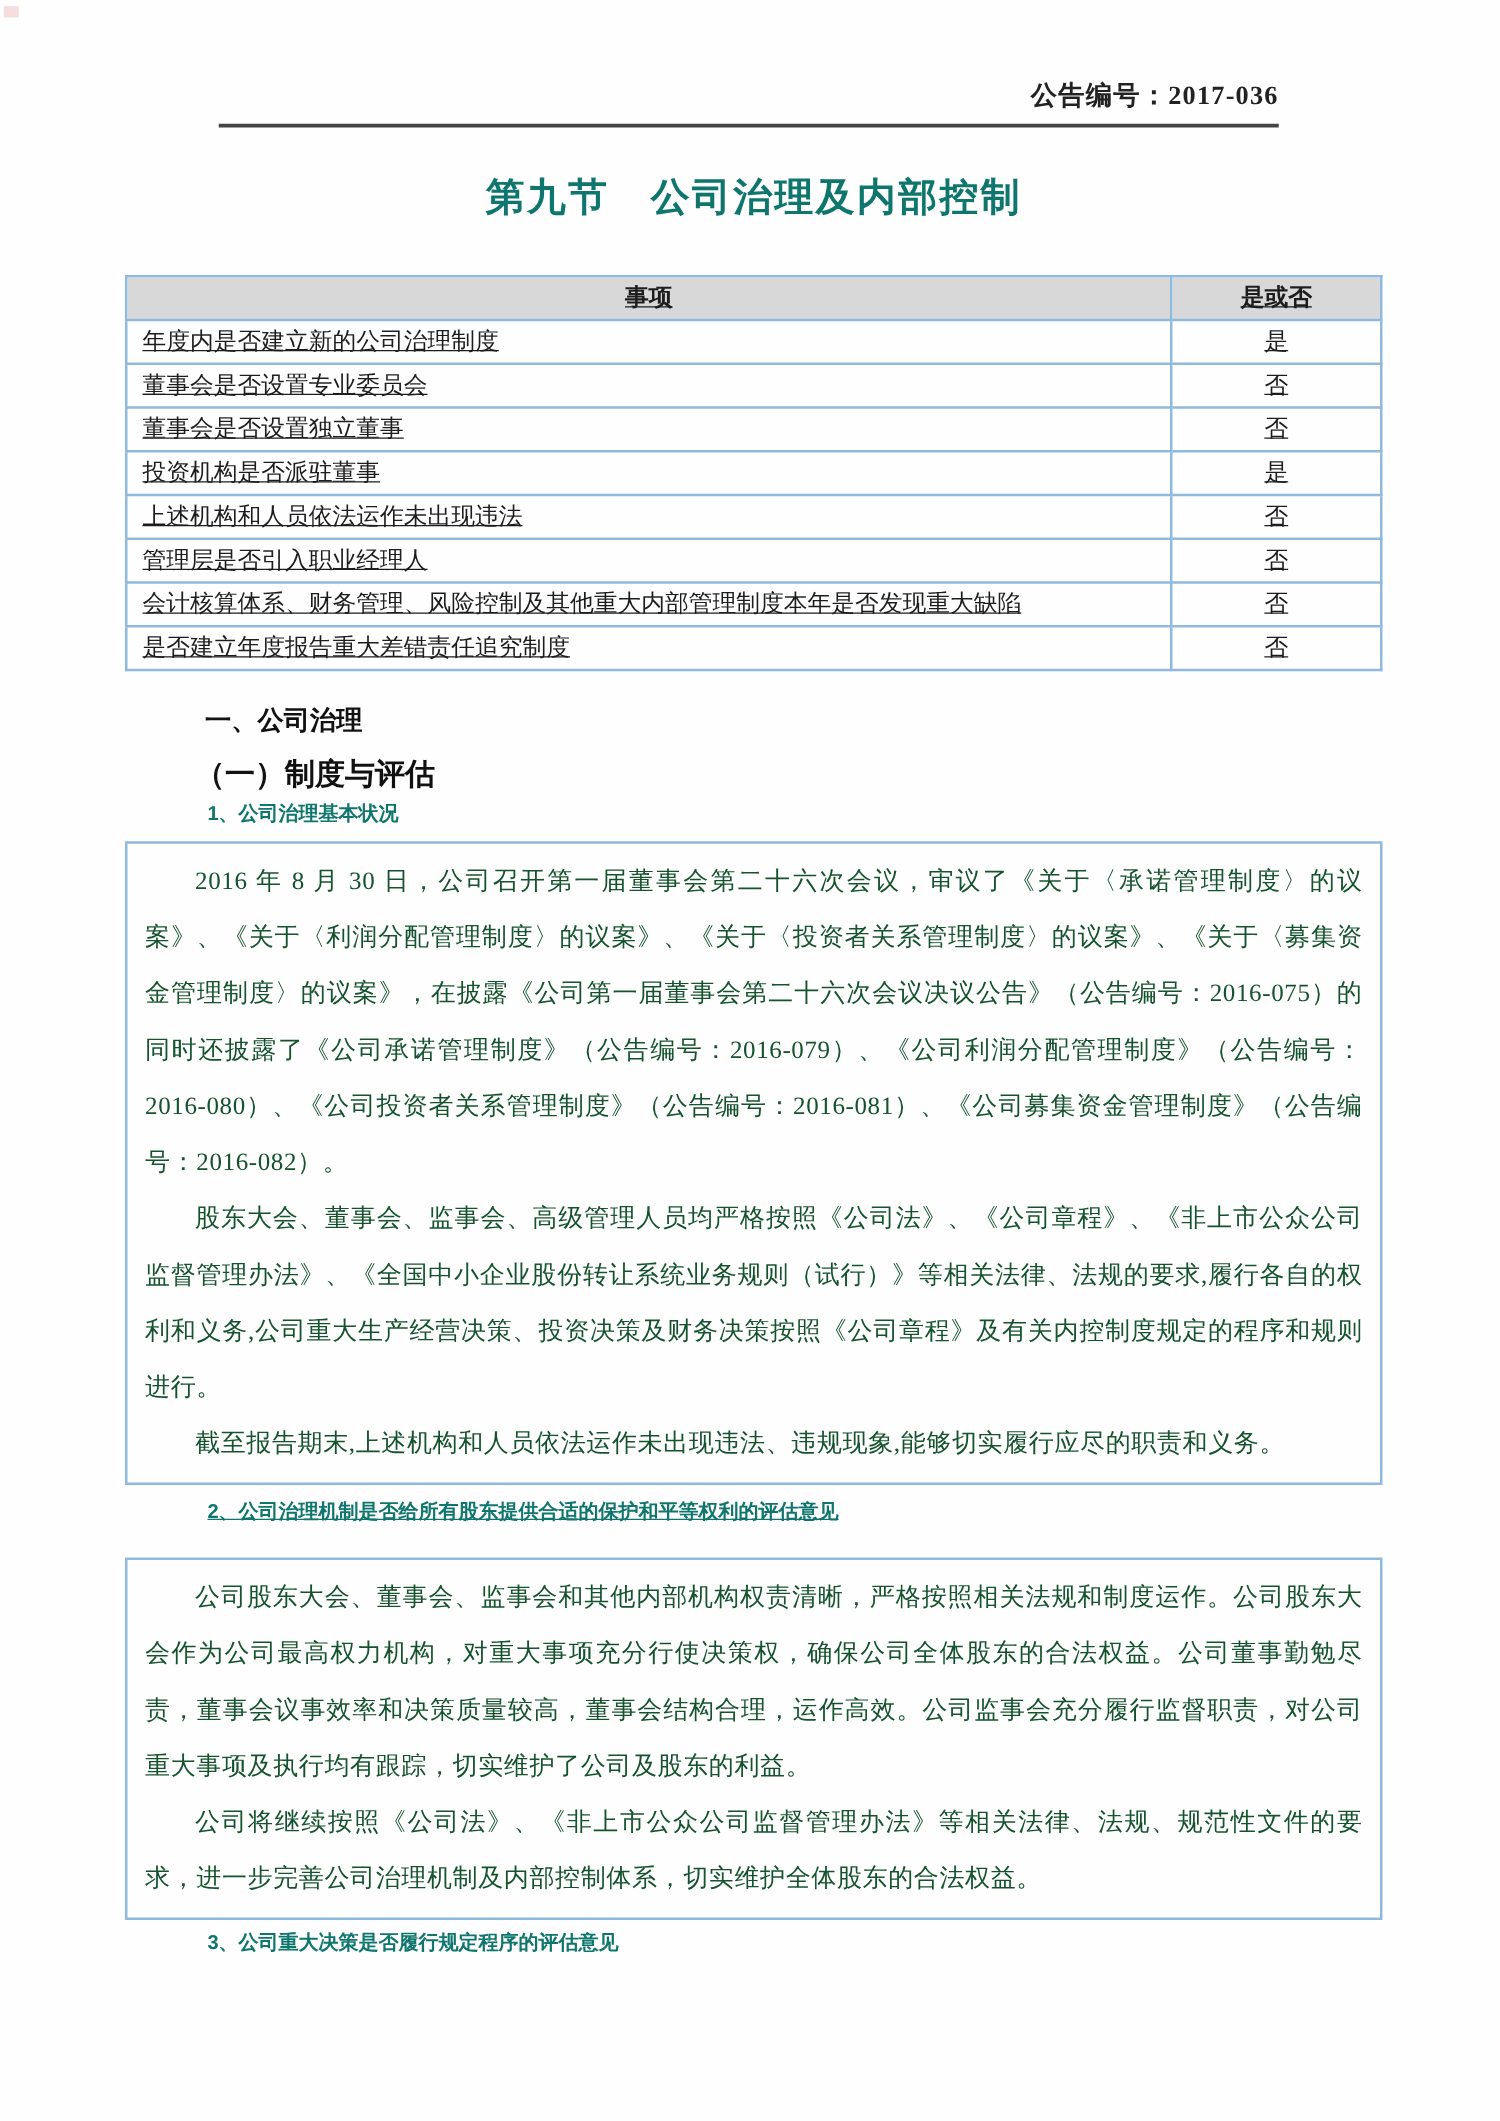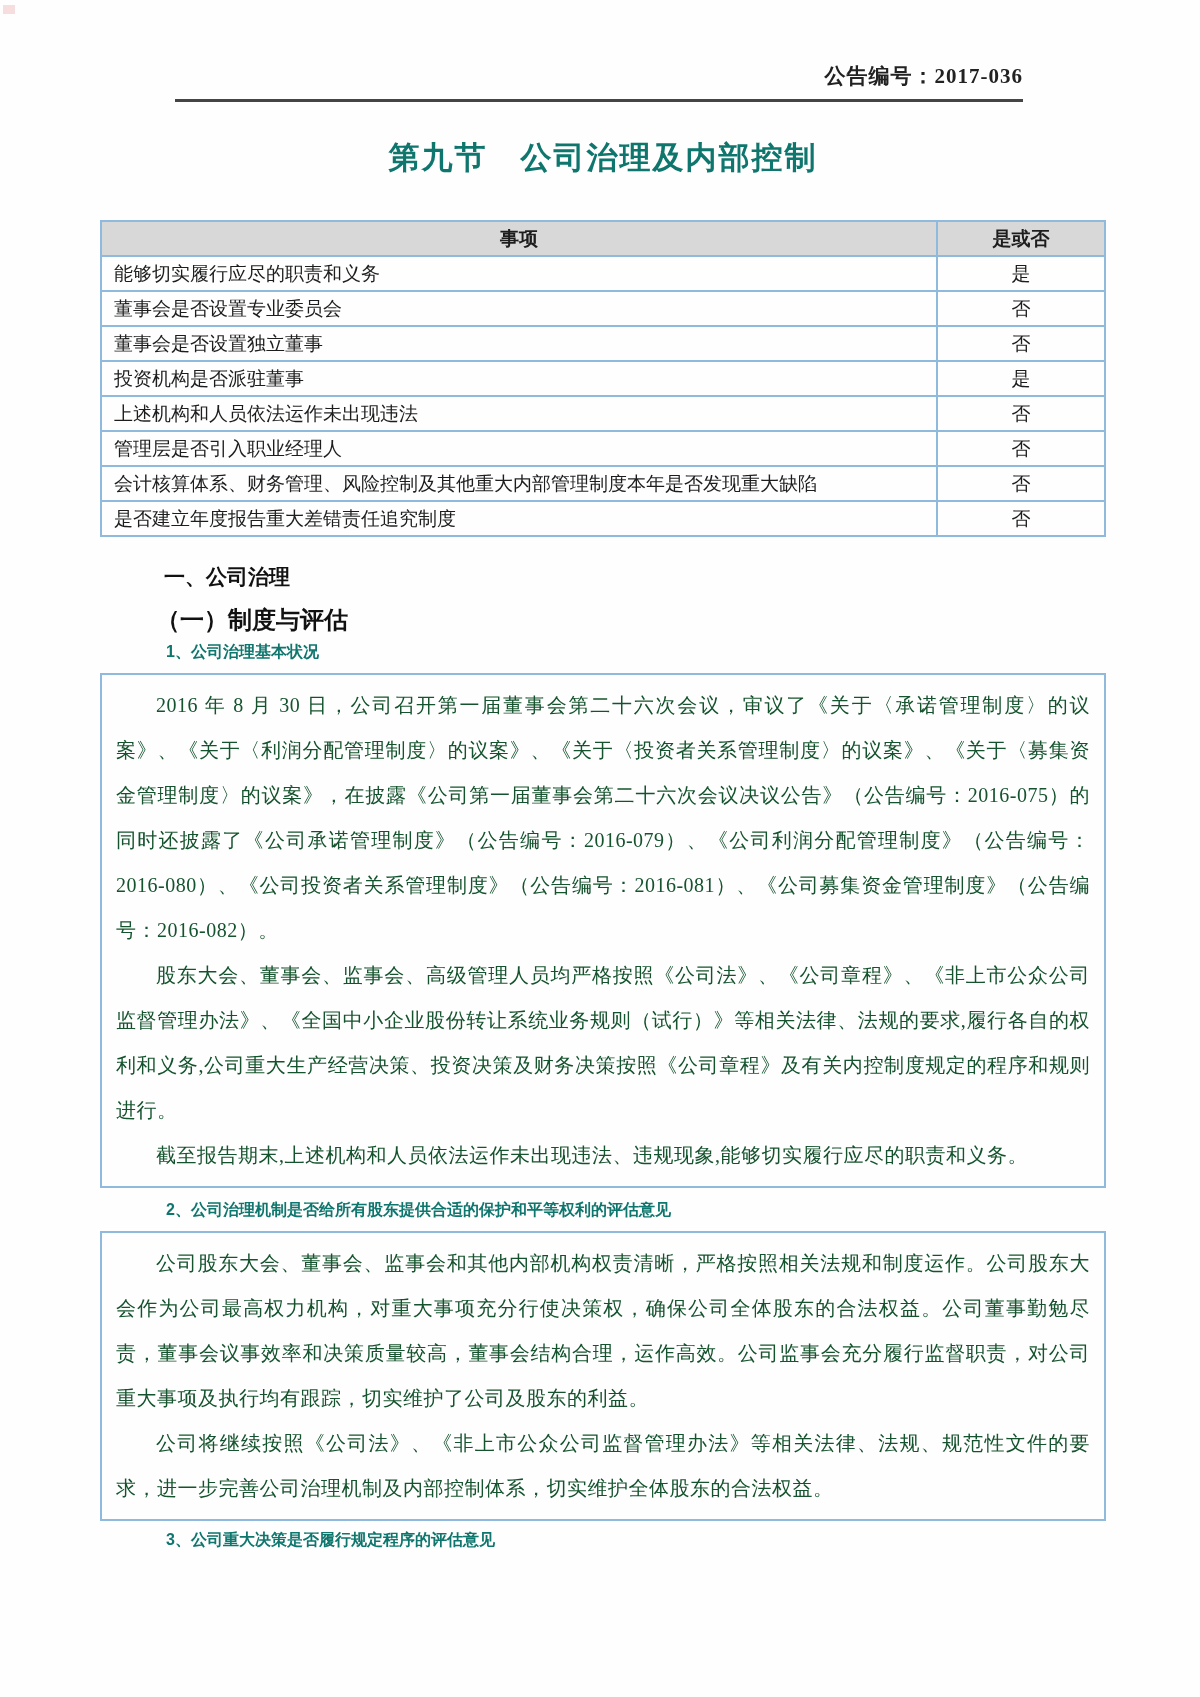--- a/index.html
+++ b/index.html
@@ -36,21 +36,21 @@
     color:#0f766e; letter-spacing:2px;
   }
   table.gov-table {
     width:100%; border-collapse:collapse;
     font-size:19px; table-layout:fixed;
   }
   table.gov-table th, table.gov-table td {
     border:2px solid #8fb9dd;
     padding:4px 12px;
     line-height:25px;
-    overflow:hidden; white-space:nowrap;
+    overflow:hidden; white-space:nowrap;text-decoration:underline;
   }
   table.gov-table th {
     background:#d8d8d8; font-weight:bold; text-align:center;
   }
   td.c-item { text-align:left; }
   td.c-ans, th.c-ans { width:142px; text-align:center; }
   .sec-h1 {
     margin:26px 0 0 64px;
     font-family:"Liberation Sans","DejaVu Sans",sans-serif;
     font-weight:bold; font-size:21px; line-height:28px; color:#111;
@@ -58,21 +58,21 @@
   .sec-h2 {
     margin:16px 0 0 56px;
     font-family:"Liberation Sans","DejaVu Sans",sans-serif;
     font-weight:bold; font-size:24px; line-height:26px; color:#111;
   }
   .sec-h3 {
     margin:6px 0 0 66px;
     font-family:"Liberation Sans","DejaVu Sans",sans-serif;
     font-weight:bold; font-size:16px; line-height:26px; color:#0f766e;
   }
-  .sec-h3.between { margin:9px 0 8px 66px; }
+  .sec-h3.between { margin:9px 0 23px 66px;text-decoration:underline; }
   .text-box {
     margin-top:8px;
     border:2px solid #8fb9dd;
     padding:8px 14px;
     font-size:20px; line-height:45px;
     letter-spacing:0.5px;
     text-align:justify;
     color:#14532d;
   }
   .text-box p { margin:0; text-indent:2em; }
@@ -93,21 +93,21 @@
 
     <table class="gov-table">
       <thead>
         <tr>
           <th class="c-item">事项</th>
           <th class="c-ans">是或否</th>
         </tr>
       </thead>
       <tbody>
         <tr>
-          <td class="c-item">能够切实履行应尽的职责和义务</td>
+          <td class="c-item">年度内是否建立新的公司治理制度</td>
           <td class="c-ans">是</td>
         </tr>
         <tr>
           <td class="c-item">董事会是否设置专业委员会</td>
           <td class="c-ans">否</td>
         </tr>
         <tr>
           <td class="c-item">董事会是否设置独立董事</td>
           <td class="c-ans">否</td>
         </tr>

